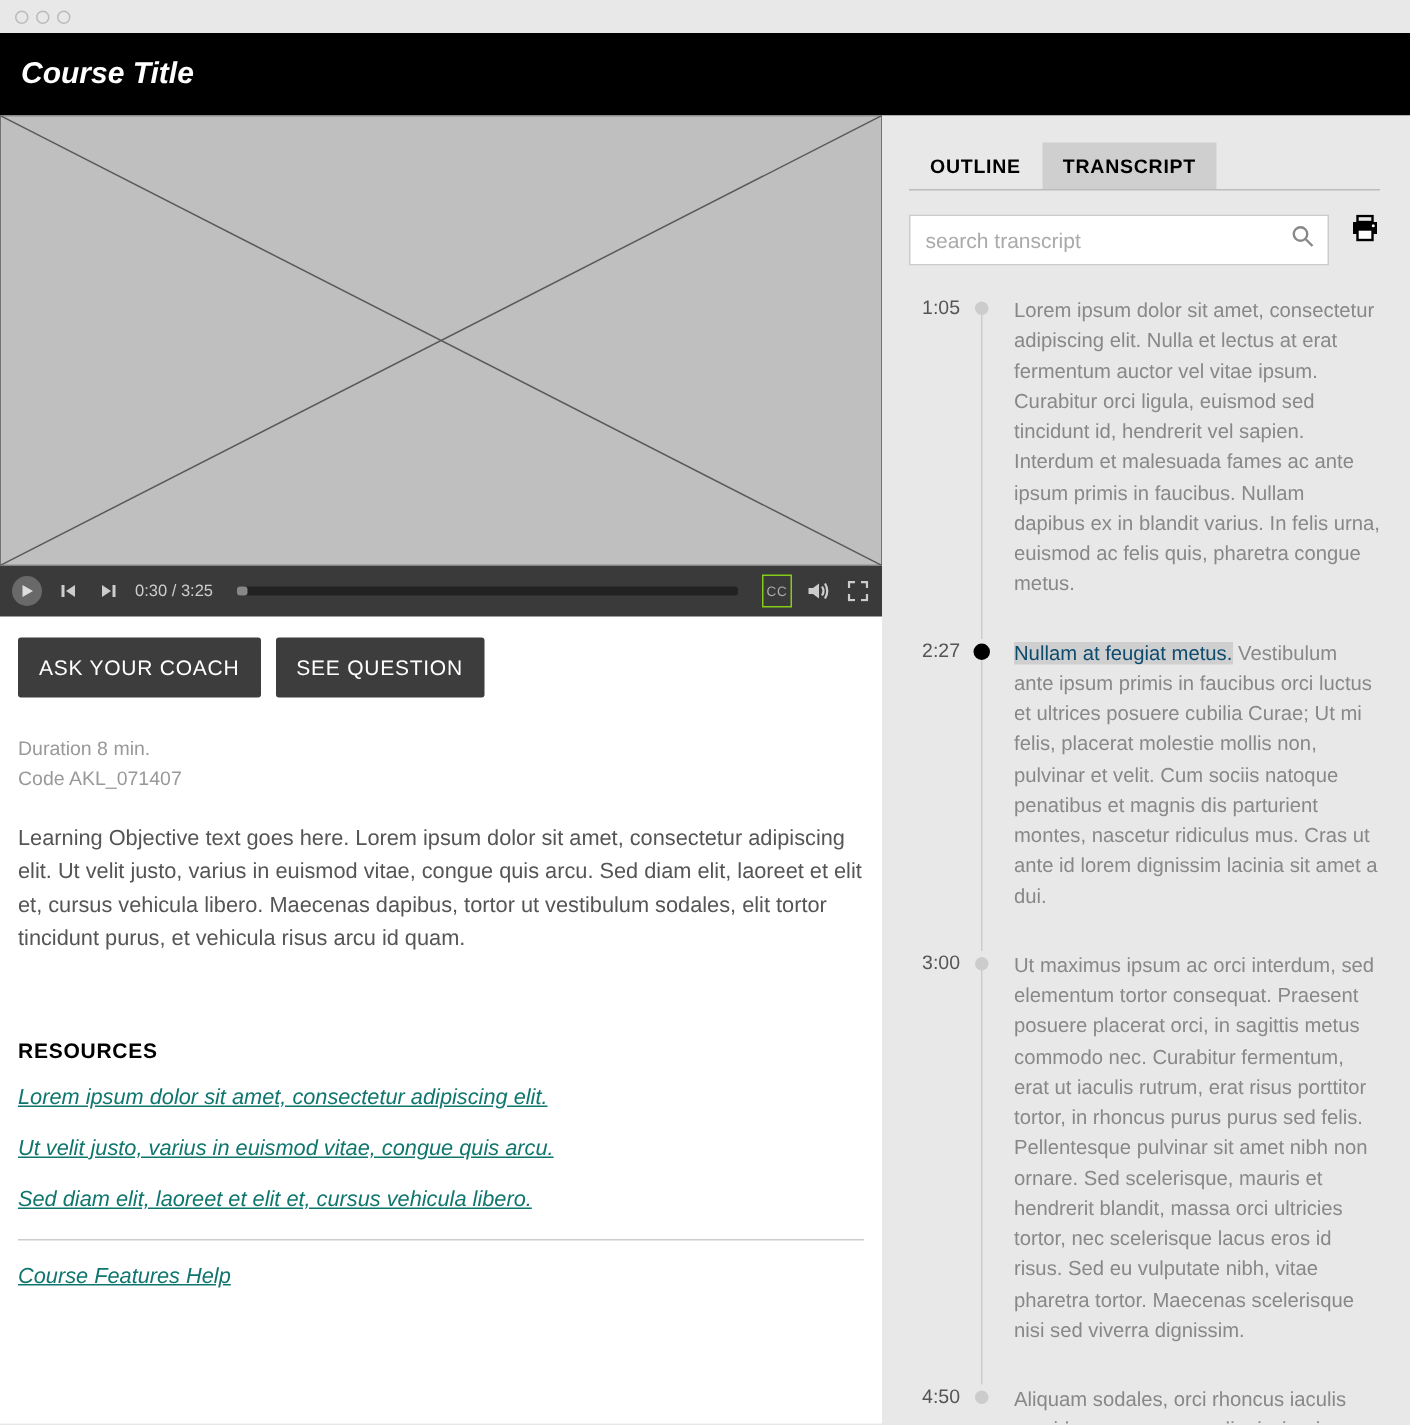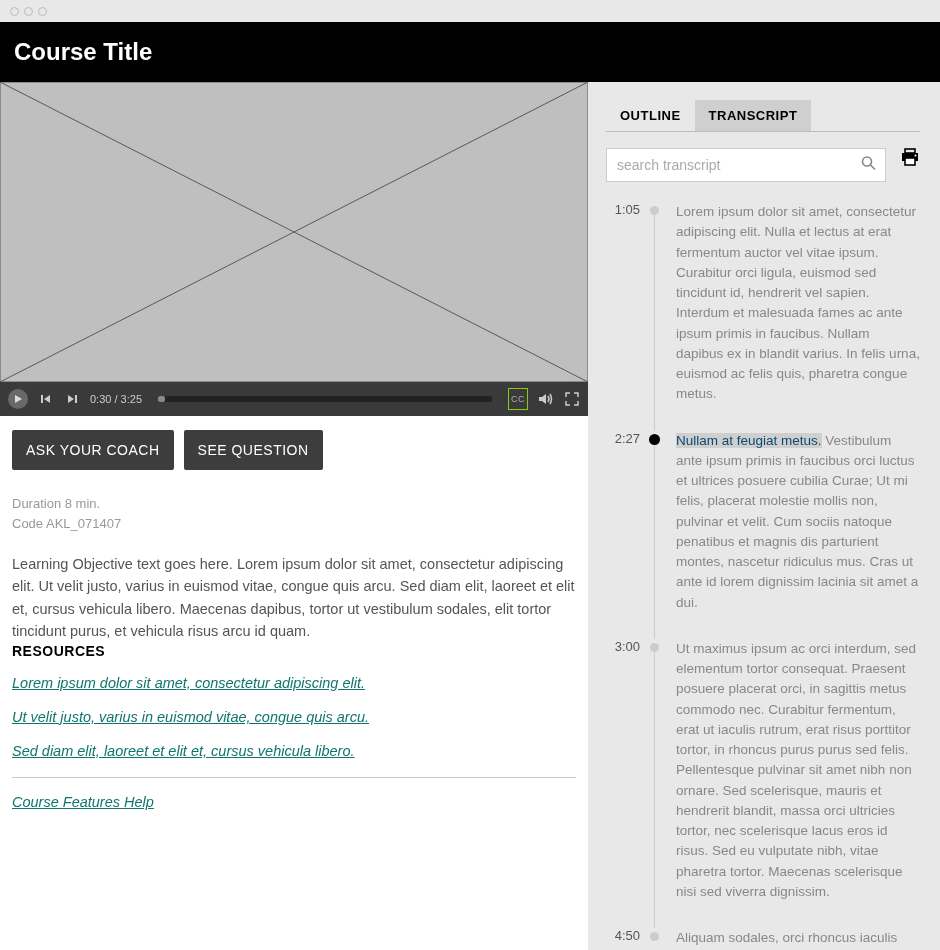--- a/index.html
+++ b/index.html
@@ -1,38 +1,38 @@
 <!DOCTYPE html>
 <html><head>
 <meta charset="utf-8">
 <style>
 * { box-sizing: border-box; margin: 0; padding: 0; }
 body { font-family: -apple-system, BlinkMacSystemFont, "Segoe UI", Arial, sans-serif; background: #e8e8e8; width: 940px; height: 950px; overflow: hidden; }
 .window-chrome { height: 22px; background: #e8e8e8; display: flex; align-items: center; padding-left: 10px; gap: 5px; }
 .chrome-dot { width: 9px; height: 9px; border-radius: 50%; border: 1px solid #bbb; }
 .header { background: #000; color: #fff; padding: 16px 14px; }
-.header h1 { font-size: 24px; font-weight: 700; }
+.header h1 { font-size: 20px; font-weight: 700; font-style: italic; }
 .main { display: flex; height: calc(950px - 22px - 56px); }
 .left { width: 588px; background: #fff; }
 .right { flex: 1; background: #e8e8e8; padding: 18px 20px 0 18px; overflow-y: hidden; }
 
 .video-box { position: relative; width: 588px; height: 300px; background: #bfbfbf; }
 .video-box svg { position: absolute; inset: 0; }
 .video-controls { background: #3a3a3a; height: 34px; display: flex; align-items: center; padding: 0 8px; gap: 10px; color: #ccc; font-size: 11px; }
 .vc-btn { width: 16px; height: 16px; display:inline-flex; align-items:center; justify-content:center; cursor:pointer; }
 .play-circle { width: 20px; height: 20px; border-radius:50%; background:#696969; display:flex; align-items:center; justify-content:center; }
 .progress-track { flex:1; height:6px; background:#222; border-radius:2px; position:relative; margin:0 6px; }
 .progress-fill { height:100%; width:2%; background:#888; border-radius:2px; }
 .cc-box { border:1px solid #84cc16; color:#aaa; font-size:9px; padding:5px 2px; font-weight:400; letter-spacing:0.5px; }
 
 .below { padding: 14px 12px; }
 .btn-row { display:flex; gap:10px; margin-bottom:24px; }
 .dark-btn { background:#3d3d3d; color:#fff; border:none; padding:12px 14px; font-size:14px; letter-spacing:0.5px; cursor:pointer; border-radius:2px; }
 .meta { color:#999; font-size:13px; line-height:1.5; margin-bottom:20px; }
-.objective { color:#555; font-size:14.5px; line-height:1.55; }
+.objective { color:#555; font-size:14.5px; line-height:1.55; margin-bottom:54px; }
 .resources-h { font-weight:800; font-size:14px; letter-spacing:0.5px; margin-bottom:16px; }
 .res-link { display:block; color:#0f766e; font-size:14.5px; text-decoration:underline; margin-bottom:18px; cursor:pointer;font-style:italic; }
 .hr { border:none; border-top:1px solid #ccc; margin:10px 0 16px; }
 
 .tabs { display:flex; border-bottom:1px solid #bbb; margin-bottom:16px;align-items:center; }
 .tab { padding:8px 14px; font-size:13px; font-weight:800; letter-spacing:0.5px; cursor:pointer; }
 .tab.active { background:#cfcfcf; }
 .search-row { display:flex; align-items:flex-start; gap:14px; margin-bottom:20px; }
 .search-wrap { flex:1; position:relative; }
 .search-input { width:100%; padding:8px 34px 8px 10px; border:1px solid #ccc; font-size:14px; color:#888; background:#fff; }

